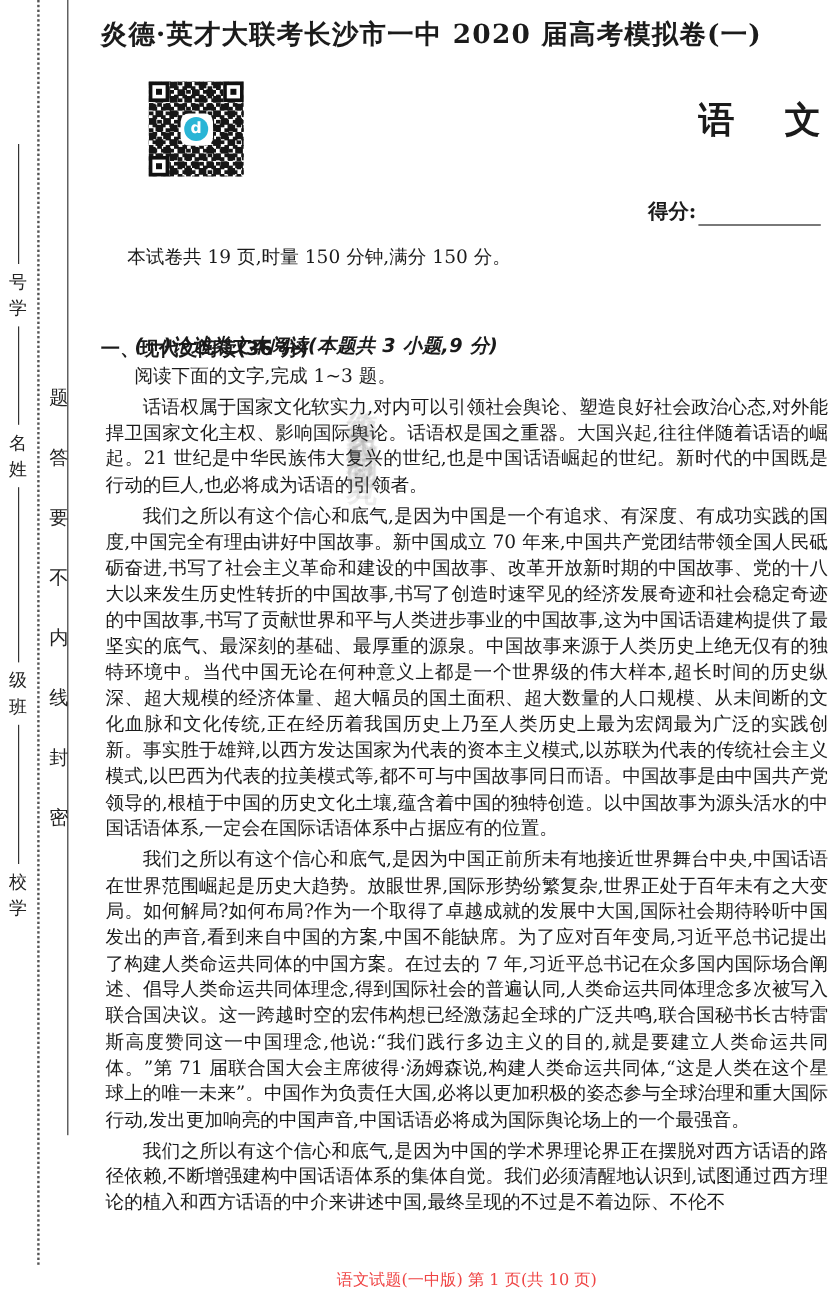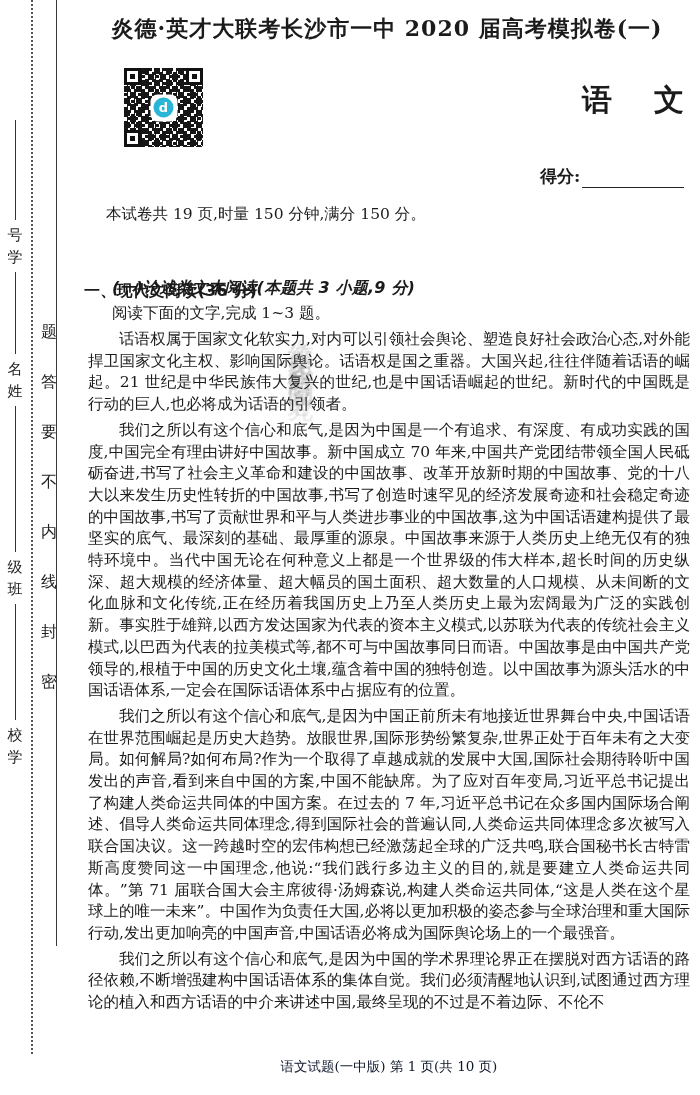--- a/index.html
+++ b/index.html
@@ -20,21 +20,21 @@
   .sline { width:0; border-left:1.3px solid #333; margin:4px 0; }
   .sline-a { height:100px; } .sline-b { height:82px; } .sline-c { height:146px; } .sline-d { height:116px; }
   .seal-col {
     position:absolute; left:39px; top:322px; width:20px;
     display:flex; flex-direction:column; align-items:center; gap:29px;
     font-size:16px; color:#222; font-family:"DejaVu Sans","Liberation Sans",sans-serif;
   }
   
   .header-title {
     position:absolute; left:84px; top:14px; width:606px;
-    text-align:center; font-size:22px; font-weight:bold; letter-spacing:1px;
+    text-align:left; font-size:22px; font-weight:bold; letter-spacing:1px;
     font-family:"DejaVu Serif","Liberation Serif",serif;
   }
   .subject-title {
     position:absolute; left:84px; top:80px; width:606px;
     text-align:right; font-size:30px; font-weight:bold; letter-spacing:6px;
   }
   
   .qr { position:absolute; left:121px; top:65px; width:85px; height:85px; background:#fff; }
   .qr-pattern {
     position:absolute; inset:3px;
@@ -71,21 +71,21 @@
   .passage {
     position:absolute; left:84px; top:325px; width:610px;
     font-size:15.5px; line-height:21.7px; text-align:justify;
   }
   .passage p { margin:4px; text-indent:2em; }
   .watermark {
     position:absolute; left:284px; top:318px; writing-mode:vertical-rl;
     font-size:26px; letter-spacing:5px; color:rgba(110,110,110,0.12);
     font-weight:bold; pointer-events:none;
   }
-  .footer { position:absolute; left:84px; top:1058px; width:610px; text-align:center; font-size:13.5px; color:#0f172a; }
+  .footer { position:absolute; left:84px; top:1058px; width:610px; text-align:center; font-size:13.5px; color:#ef4444; }
 </style>
 </head>
 <body>
 
 <div class="page">
 
   <div class="vline-dotted"></div>
   <div class="vline-solid"></div>
 
   <div class="student-col">

